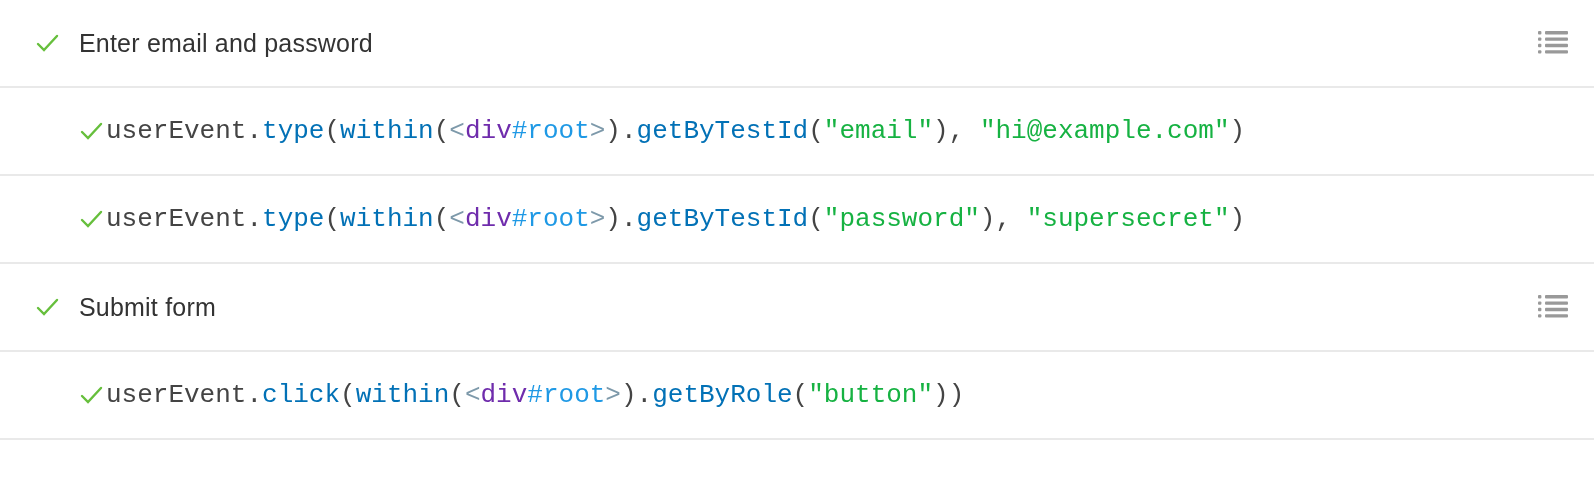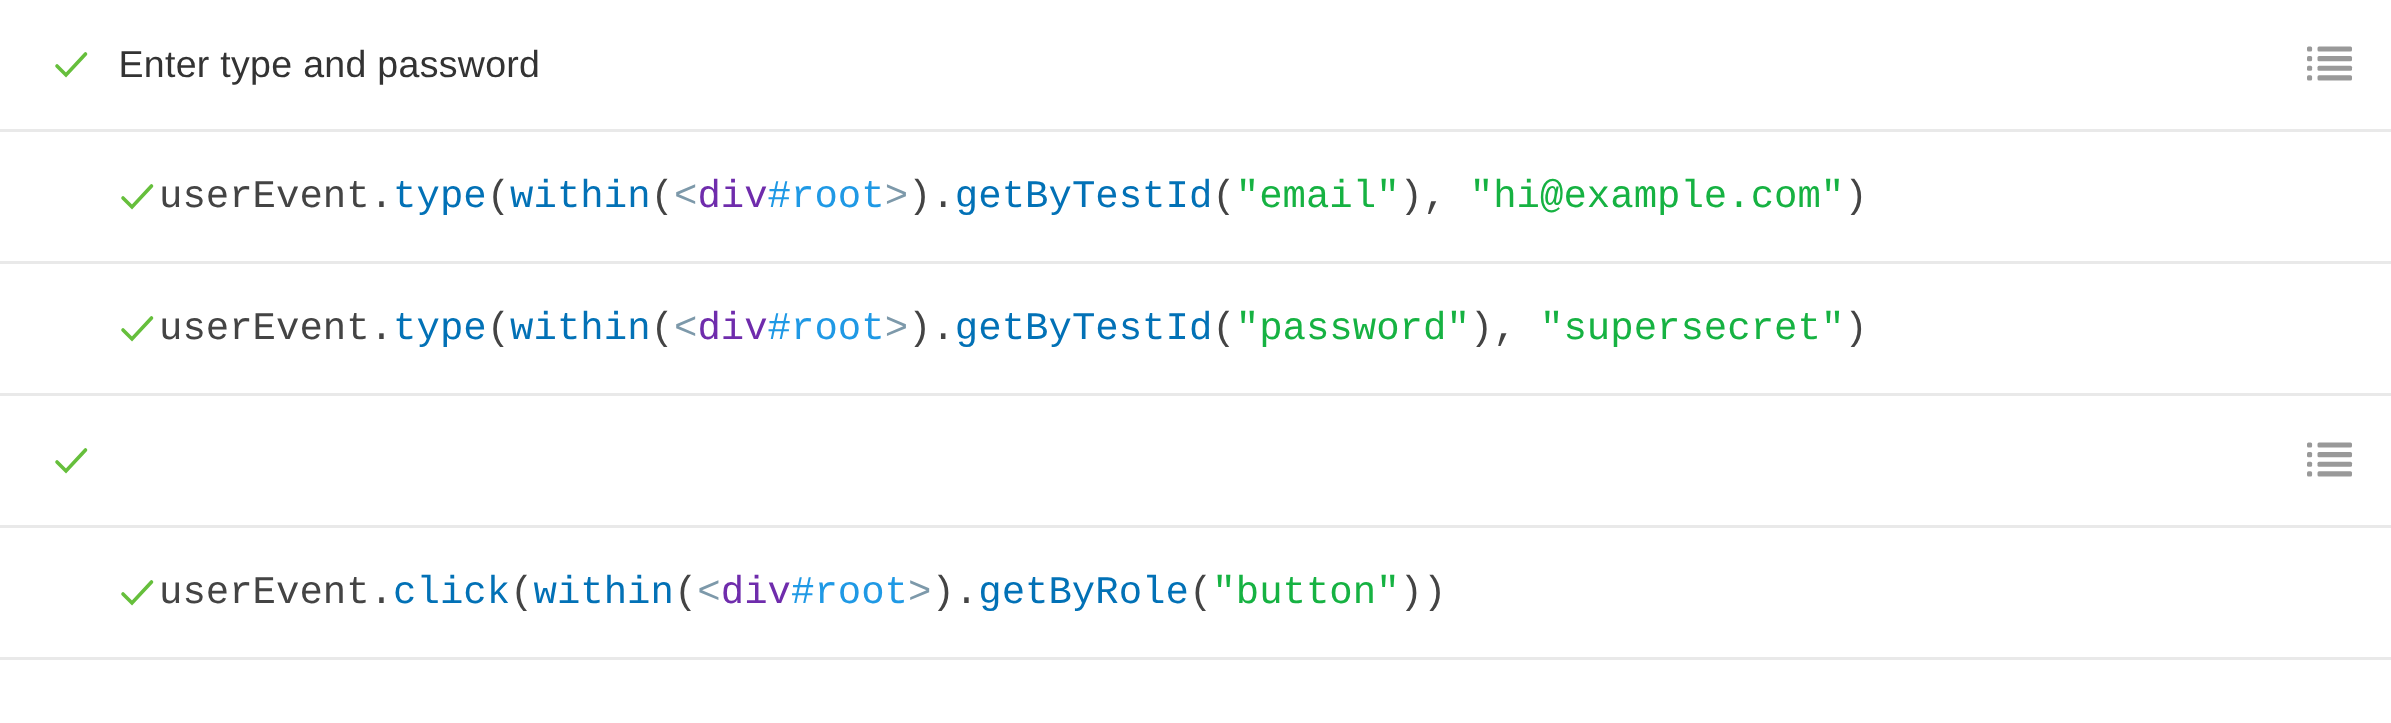--- a/index.html
+++ b/index.html
@@ -48,21 +48,21 @@
 </style>
 </head>
 <body>
 
 <div class="panel">
   <div id="rows">
       <div class="row group">
         <svg width="23" height="18" viewBox="0 0 23 18" class="check-icon">
           <path d="M2 10 L8 16 L21 2" fill="none" stroke="#66BF3C" stroke-width="2.4" stroke-linecap="round"></path>
         </svg>
-        <span class="label">Enter type and password</span>
+        <span class="label">Enter email and password</span>
         <span class="spacer"></span>
         <svg width="34" height="26" viewBox="0 0 34 26" class="list-icon">
           <rect x="2" y="1" width="3.4" height="3.4" rx="1" fill="#999999"></rect>
           <rect x="9" y="1" width="23" height="3.4" rx="1" fill="#999999"></rect>
           <rect x="2" y="7.4" width="3.4" height="3.4" rx="1" fill="#999999"></rect>
           <rect x="9" y="7.4" width="23" height="3.4" rx="1" fill="#999999"></rect>
           <rect x="2" y="13.8" width="3.4" height="3.4" rx="1" fill="#999999"></rect>
           <rect x="9" y="13.8" width="23" height="3.4" rx="1" fill="#999999"></rect>
           <rect x="2" y="20.200000000000003" width="3.4" height="3.4" rx="1" fill="#999999"></rect>
           <rect x="9" y="20.200000000000003" width="23" height="3.4" rx="1" fill="#999999"></rect>
@@ -77,20 +77,21 @@
       <div class="row call">
         <svg width="23" height="18" viewBox="0 0 23 18" class="check-icon">
           <path d="M2 10 L8 16 L21 2" fill="none" stroke="#66BF3C" stroke-width="2.4" stroke-linecap="round"></path>
         </svg>
         <code><span style="color: rgb(68, 68, 68);">userEvent</span><span style="color: rgb(68, 68, 68);">.</span><span style="color: rgb(2, 113, 182);">type</span><span style="color: rgb(68, 68, 68);">(</span><span style="color: rgb(2, 113, 182);">within</span><span style="color: rgb(68, 68, 68);">(</span><span style="color: rgb(125, 153, 170);">&lt;</span><span style="color: rgb(111, 44, 172);">div</span><span style="color: rgb(31, 153, 229);">#root</span><span style="color: rgb(125, 153, 170);">&gt;</span><span style="color: rgb(68, 68, 68);">)</span><span style="color: rgb(68, 68, 68);">.</span><span style="color: rgb(2, 113, 182);">getByTestId</span><span style="color: rgb(68, 68, 68);">(</span><span style="color: rgb(22, 178, 66);">"password"</span><span style="color: rgb(68, 68, 68);">)</span><span style="color: rgb(68, 68, 68);">, </span><span style="color: rgb(22, 178, 66);">"supersecret"</span><span style="color: rgb(68, 68, 68);">)</span></code>
       </div>
       <div class="row group">
         <svg width="23" height="18" viewBox="0 0 23 18" class="check-icon">
           <path d="M2 10 L8 16 L21 2" fill="none" stroke="#66BF3C" stroke-width="2.4" stroke-linecap="round"></path>
         </svg>
+        <span class="label">Submit form</span>
         <span class="spacer"></span>
         <svg width="34" height="26" viewBox="0 0 34 26" class="list-icon">
           <rect x="2" y="1" width="3.4" height="3.4" rx="1" fill="#999999"></rect>
           <rect x="9" y="1" width="23" height="3.4" rx="1" fill="#999999"></rect>
           <rect x="2" y="7.4" width="3.4" height="3.4" rx="1" fill="#999999"></rect>
           <rect x="9" y="7.4" width="23" height="3.4" rx="1" fill="#999999"></rect>
           <rect x="2" y="13.8" width="3.4" height="3.4" rx="1" fill="#999999"></rect>
           <rect x="9" y="13.8" width="23" height="3.4" rx="1" fill="#999999"></rect>
           <rect x="2" y="20.200000000000003" width="3.4" height="3.4" rx="1" fill="#999999"></rect>
           <rect x="9" y="20.200000000000003" width="23" height="3.4" rx="1" fill="#999999"></rect>

